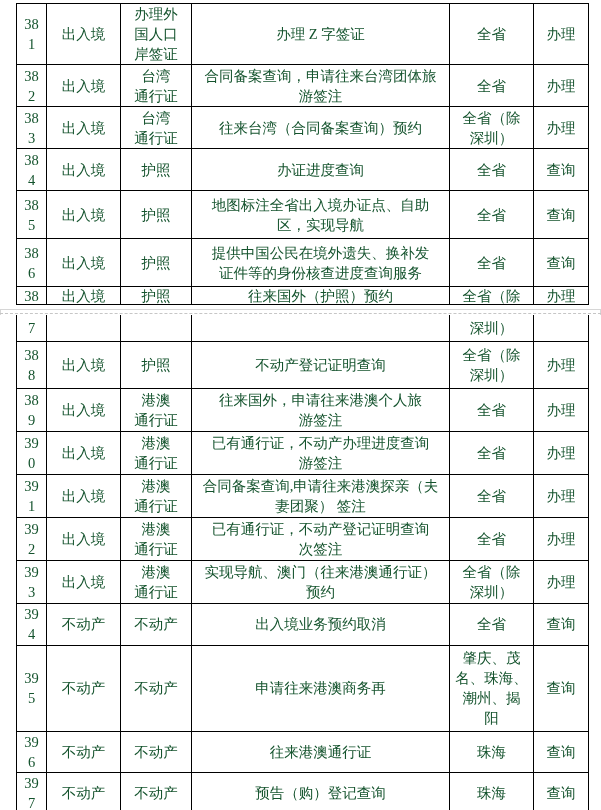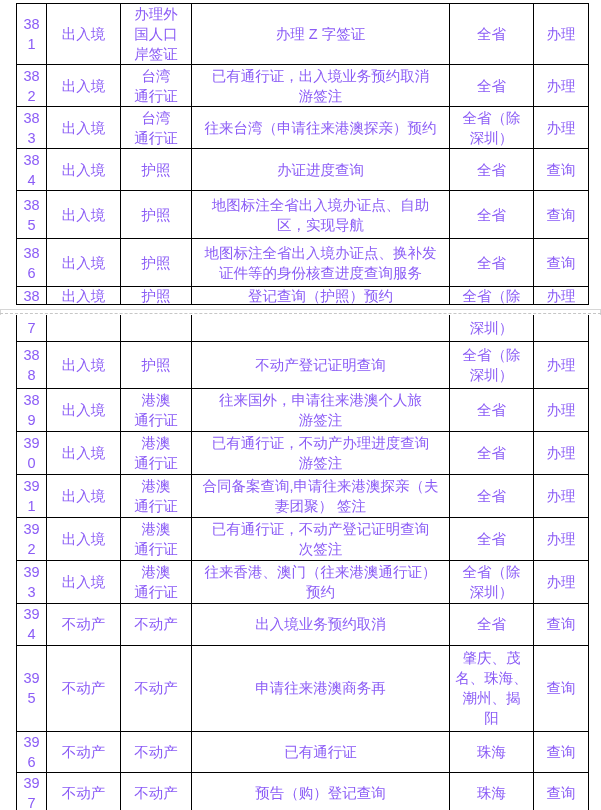--- a/index.html
+++ b/index.html
@@ -3,22 +3,22 @@
 <meta charset="utf-8">
 <style>
   html, body { margin: 0; padding: 0; background: #ffffff; }
   .doc {
     position: relative;
     width: 601px;
     height: 810px;
     background: #ffffff;
     box-sizing: border-box;
     padding-top: 3px;
-    font-family: Liberation Sans, sans-serif;
-    color: #8b5cf6;
+    font-family: Liberation Serif, serif;
+    color: #14532d;
     overflow: hidden;
   }
   table.tbl {
     border-collapse: collapse;
     table-layout: fixed;
     width: 572px;
     margin-left: 16px;
   }
   table.tbl td {
     border-right: 1px solid #000000;
@@ -76,32 +76,32 @@
         <td class="c-svc">办理 Z 字签证</td>
         <td class="c-reg">全省</td>
         <td class="c-act dash-b">办理</td>
       </tr>
       <tr class="h42">
         <td class="c-num">38
 2</td>
         <td class="c-cat">出入境</td>
         <td class="c-sub">台湾
 通行证</td>
-        <td class="c-svc">已有通行证，出入境业务预约取消
+        <td class="c-svc">合同备案查询，申请往来台湾团体旅
 游签注</td>
         <td class="c-reg">全省</td>
         <td class="c-act">办理</td>
       </tr>
       <tr class="h42">
         <td class="c-num">38
 3</td>
         <td class="c-cat">出入境</td>
         <td class="c-sub">台湾
 通行证</td>
-        <td class="c-svc">往来台湾（申请往来港澳探亲）预约</td>
+        <td class="c-svc">往来台湾（合同备案查询）预约</td>
         <td class="c-reg">全省（除
 深圳）</td>
         <td class="c-act">办理</td>
       </tr>
       <tr class="h42">
         <td class="c-num">38
 4</td>
         <td class="c-cat">出入境</td>
         <td class="c-sub">护照</td>
         <td class="c-svc">办证进度查询</td>
@@ -116,30 +116,30 @@
         <td class="c-svc">地图标注全省出入境办证点、自助
 区，实现导航</td>
         <td class="c-reg">全省</td>
         <td class="c-act">查询</td>
       </tr>
       <tr class="h48">
         <td class="c-num">38
 6</td>
         <td class="c-cat">出入境</td>
         <td class="c-sub">护照</td>
-        <td class="c-svc">地图标注全省出入境办证点、换补发
+        <td class="c-svc">提供中国公民在境外遗失、换补发
 证件等的身份核查进度查询服务</td>
         <td class="c-reg">全省</td>
         <td class="c-act">查询</td>
       </tr>
       <tr class="h18 tight">
         <td class="c-num">38</td>
         <td class="c-cat">出入境</td>
         <td class="c-sub">护照</td>
-        <td class="c-svc">登记查询（护照）预约</td>
+        <td class="c-svc">往来国外（护照）预约</td>
         <td class="c-reg">全省（除</td>
         <td class="c-act">办理</td>
       </tr>
     </tbody>
   </table>
 
   <div class="page-gap">
     <div class="pg-line"></div>
     <div class="pg-tick-l"></div>
     <div class="pg-tick-r"></div>
@@ -217,21 +217,21 @@
 次签注</td>
         <td class="c-reg">全省</td>
         <td class="c-act">办理</td>
       </tr>
       <tr class="h43">
         <td class="c-num">39
 3</td>
         <td class="c-cat">出入境</td>
         <td class="c-sub">港澳
 通行证</td>
-        <td class="c-svc">往来香港、澳门（往来港澳通行证）
+        <td class="c-svc">实现导航、澳门（往来港澳通行证）
 预约</td>
         <td class="c-reg">全省（除
 深圳）</td>
         <td class="c-act">办理</td>
       </tr>
       <tr class="h42">
         <td class="c-num">39
 4</td>
         <td class="c-cat">不动产</td>
         <td class="c-sub">不动产</td>
@@ -249,21 +249,21 @@
 名、珠海、
 潮州、揭
 阳</td>
         <td class="c-act">查询</td>
       </tr>
       <tr class="h38">
         <td class="c-num">39
 6</td>
         <td class="c-cat">不动产</td>
         <td class="c-sub">不动产</td>
-        <td class="c-svc">已有通行证</td>
+        <td class="c-svc">往来港澳通行证</td>
         <td class="c-reg">珠海</td>
         <td class="c-act">查询</td>
       </tr>
       <tr class="h38">
         <td class="c-num">39
 7</td>
         <td class="c-cat">不动产</td>
         <td class="c-sub">不动产</td>
         <td class="c-svc">预告（购）登记查询</td>
         <td class="c-reg">珠海</td>

